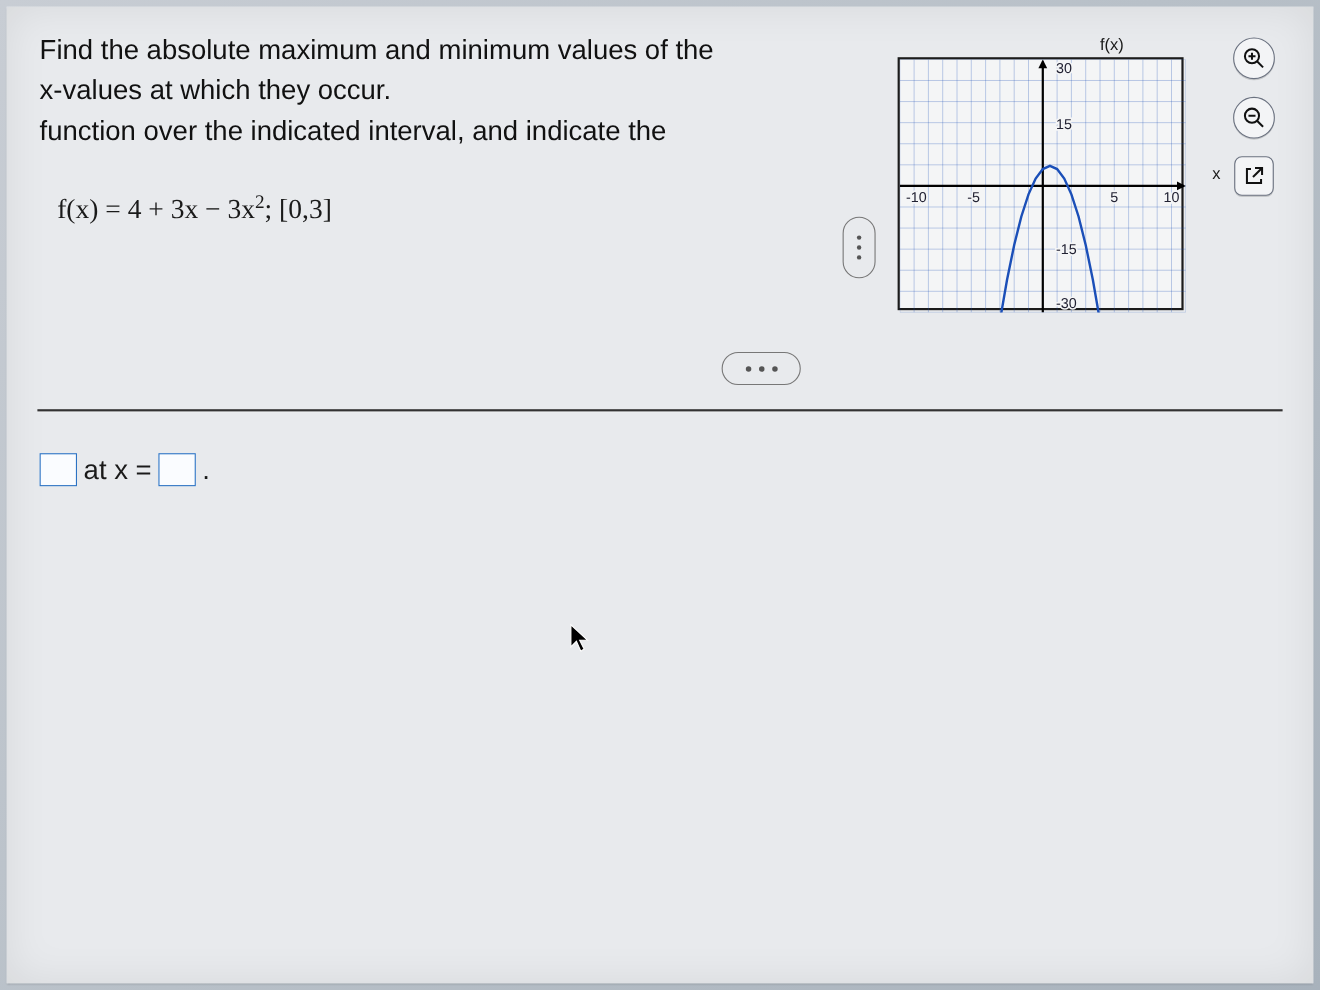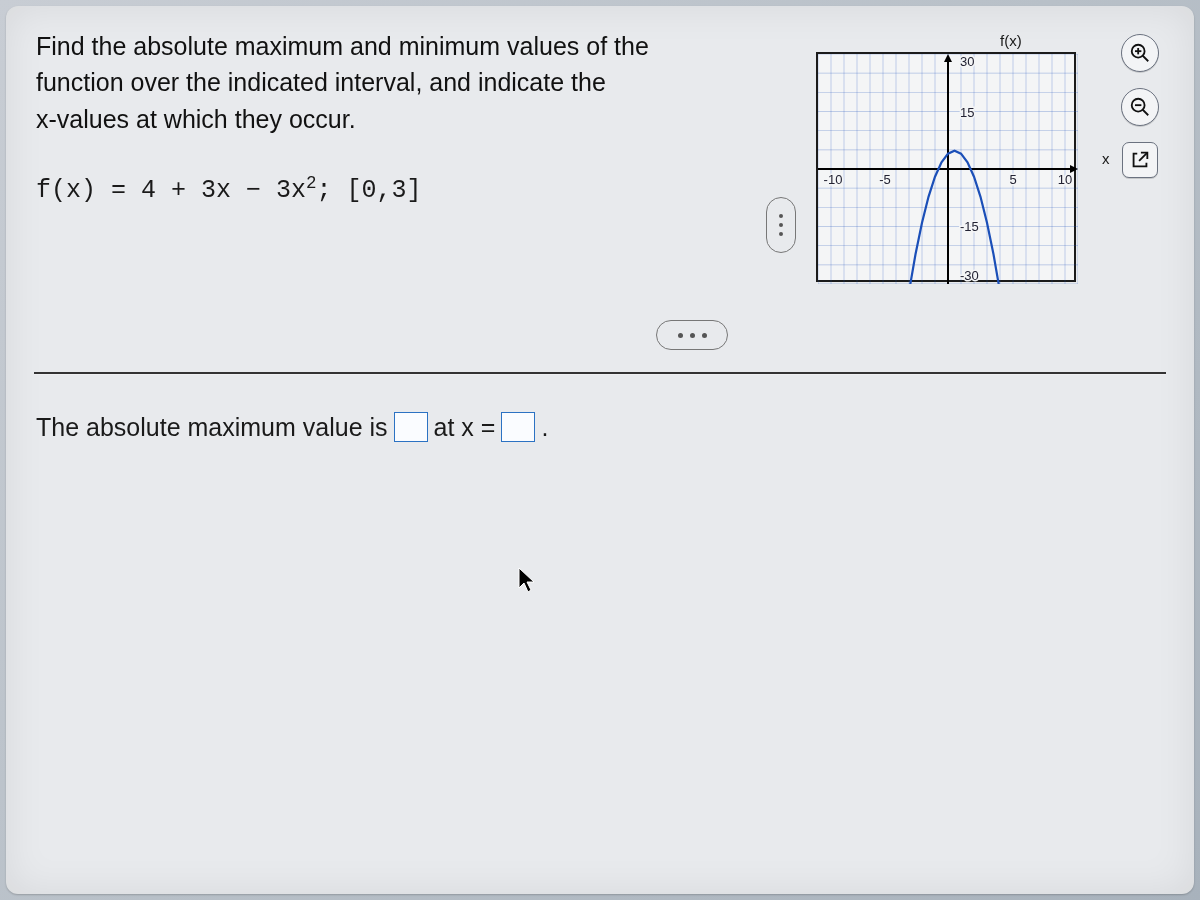--- a/index.html
+++ b/index.html
@@ -10,40 +10,41 @@
     color: #1a1a1a;
     position: relative;
     overflow: hidden;
     padding: 6px;
   }
   .sheet {
     position: relative;
     width: 100%;
     height: 100%;
     background: #e8eaed;
-    border-radius: 12px;
+    border-radius: 0;
     box-shadow: inset 0 0 40px rgba(0,0,0,0.08), 0 1px 2px rgba(0,0,0,0.2);
     padding: 22px 0 0 0;
   }
   .top-row {
     display: flex;
     align-items: flex-start;
     padding: 0 30px 0 30px;
     gap: 10px;
   }
   .prompt-col { flex: 1 1 auto; padding-right: 10px; }
   .prompt {
     font-size: 25px;
     line-height: 1.45;
     color: #111;
   }
   .fn {
     margin-top: 36px;
     font-size: 25px;
-    font-family: Liberation Mono, monospace;
+    font-family: Liberation Serif, serif;
+    margin-left: 16px;
   }
   .fn .sup { font-size: 0.7em; vertical-align: super; }
   .vdots-pill {
     align-self: center;
     margin-top: 120px;
     margin-left: 10px;
     width: 30px; height: 56px;
     border: 1.5px solid #777;
     border-radius: 16px;
     display:flex; flex-direction:column; align-items:center; justify-content:center;
@@ -112,22 +113,22 @@
 </style>
 </head>
 <body>
 
 <div class="sheet">
 
   <div class="top-row">
 
     <div class="prompt-col">
       <p class="prompt">Find the absolute maximum and minimum values of the</p>
+      <p class="prompt">x-values at which they occur.</p>
       <p class="prompt">function over the indicated interval, and indicate the</p>
-      <p class="prompt">x-values at which they occur.</p>
 
       <p class="fn">
         <span>f(x) = 4 + 3x − 3x</span><span class="sup">2</span><span>; [0,3]</span>
       </p>
     </div>
 
     <div class="vdots-pill">
       <span></span>
         <span></span>
         <span></span>
@@ -231,21 +232,20 @@
   <div class="hdots-pill">
     <span></span>
       <span></span>
       <span></span>
   </div>
 
   <div class="hr"></div>
 
   <div class="answer-area">
     <div class="answer-line">
-      <span>The absolute maximum value is</span>
       <span class="ans-input"></span>
       <span>at x =</span>
       <span class="ans-input"></span>
       <span>.</span>
     </div>
   </div>
 
   <svg class="cursor-ptr" viewBox="0 0 20 28">
     <path d="M2 2 L2 22 L7 17 L11 26 L14 24 L10 16 L17 16 Z" fill="#000" stroke="#fff" stroke-width="1"></path>
   </svg>

